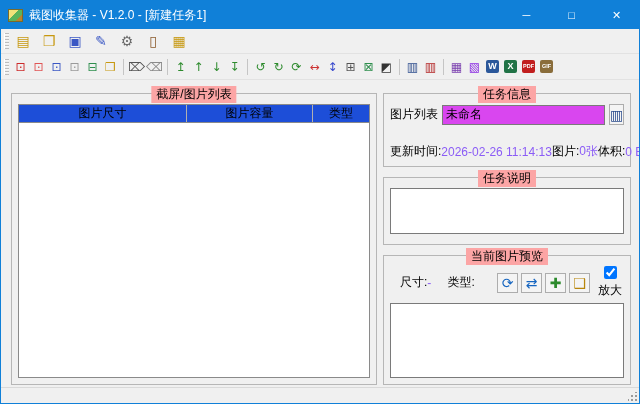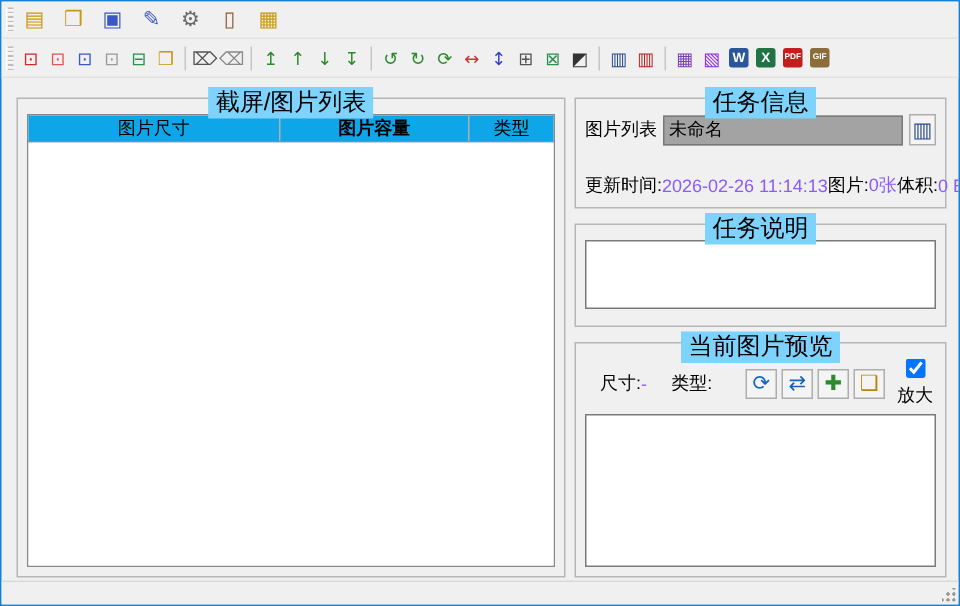--- a/index.html
+++ b/index.html
@@ -32,37 +32,37 @@
   .toolbar-2 .ticon { font-size:12px; }
   .ticon.badge { display:inline-flex; align-items:center; justify-content:center;
     width:13px; height:13px; color:#fff; font-size:9px; font-weight:bold; border-radius:2px;
     font-family:"Liberation Sans",sans-serif; }
   .ticon.badge.small-letter { font-size:5.5px; letter-spacing:0; }
   .tsep { width:1px; height:16px; background:#c5c5c5; margin:0 3px; flex:none; }
   
   .main { flex:1; display:flex; padding:6px 8px 2px 10px; gap:6px; min-height:0; }
   .groupbox { position:relative; border:1px solid #b6b6b6; padding:10px 6px 6px 6px; }
   .legend { position:absolute; top:-8px; left:50%; transform:translateX(-50%);
-    background:#7dd3fc; padding:0 5px; font-size:16px; white-space:nowrap; }
+    background:#fca5a5; padding:0 5px; font-size:12px; white-space:nowrap; }
   
   .left-col { width:366px; flex:none; display:flex; flex-direction:column; margin-top:7px; }
   .left-col .groupbox { flex:1; display:flex; flex-direction:column; }
   .list-wrap { flex:1; display:flex; flex-direction:column; border:1px solid #8a8a8a; background:#fff; min-height:0; }
-  .list-header { display:flex; background:#0ea5e9; border-bottom:1px solid #8a8a8a; flex:none; }
+  .list-header { display:flex; background:#1d4ed8; border-bottom:1px solid #8a8a8a; flex:none; }
   .list-header .hcell { font-size:12px; height:17px; line-height:17px; text-align:center;
     border-right:1px solid #b0b0b0; }
-  .hcell.c1 { width:48%; } .hcell.c2 { width:36%;font-weight:bold; } .hcell.c3 { width:16%; border-right:0; }
+  .hcell.c1 { width:48%; } .hcell.c2 { width:36%; } .hcell.c3 { width:16%; border-right:0; }
   .list-body { flex:1; background:#fff; }
   
   .right-col { flex:1; display:flex; flex-direction:column; margin-top:7px; gap:10px; min-width:0;justify-content:space-between; }
   .row { display:flex; align-items:center; font-size:12px; }
   .lbl { white-space:nowrap; }
   .val-blue { color:#8b5cf6; white-space:nowrap; }
-  .task-name-input { flex:1; height:20px; border:1px solid #7a7a7a; background:#a3a3a3;
-    font-size:12px; padding:0 3px; margin:0 4px; font-family:Liberation Mono, monospace; }
+  .task-name-input { flex:1; height:20px; border:1px solid #7a7a7a; background:#d946ef;
+    font-size:12px; padding:0 3px; margin:0 4px; font-family:Liberation Serif, serif; }
   .mini-btn { width:22px; height:21px; border:1px solid #adadad; background:#f4f4f4;
     display:flex; align-items:center; justify-content:center; padding:0; }
   .stats-row { margin-top:18px; justify-content:space-between; }
   .stat { display:flex; align-items:center; }
   .desc-text { width:100%; height:46px; border:1px solid #7a7a7a; background:#fff; resize:none;
     font-size:12px; font-family:inherit; padding:2px 3px; }
   .preview-group { flex:1; display:flex; flex-direction:column; min-height:0; }
   .preview-controls { display:flex; align-items:center; font-size:12px; padding:0 2px 4px 10px; flex:none; }
   .preview-controls .spacer { flex:1; }
   .pv-btns { display:flex; gap:3px; margin-right:8px; }
@@ -80,20 +80,35 @@
       radial-gradient(circle at 4px 8px,#9a9a9a 1px,transparent 1.4px),
       radial-gradient(circle at 8px 0px,#9a9a9a 1px,transparent 1.4px),
       radial-gradient(circle at 0px 8px,#9a9a9a 1px,transparent 1.4px),
       radial-gradient(circle at 4px 4px,#9a9a9a 1px,transparent 1.4px); }
 </style>
 </head>
 <body>
 
 <div class="window">
 
+  <div class="titlebar">
+    <span class="app-icon"></span>
+    <span class="title-text">截图收集器  - V1.2.0 - [新建任务1]</span>
+    <div class="win-controls">
+      <button class="win-btn">
+          <span>─</span>
+        </button>
+      <button class="win-btn">
+          <span>□</span>
+        </button>
+      <button class="win-btn">
+          <span>✕</span>
+        </button>
+    </div>
+  </div>
 
   <div class="toolbar toolbar-1">
     <div class="gripper"></div>
     <div class="tgroup" id="toolbar-main-buttons" style="display:flex;gap:4px;">
         <button class="tbtn">
           <span class="ticon" style="color: rgb(199, 152, 16);">▤</span>
         </button>
         <button class="tbtn">
           <span class="ticon" style="color: rgb(199, 152, 16);">❒</span>
         </button>

